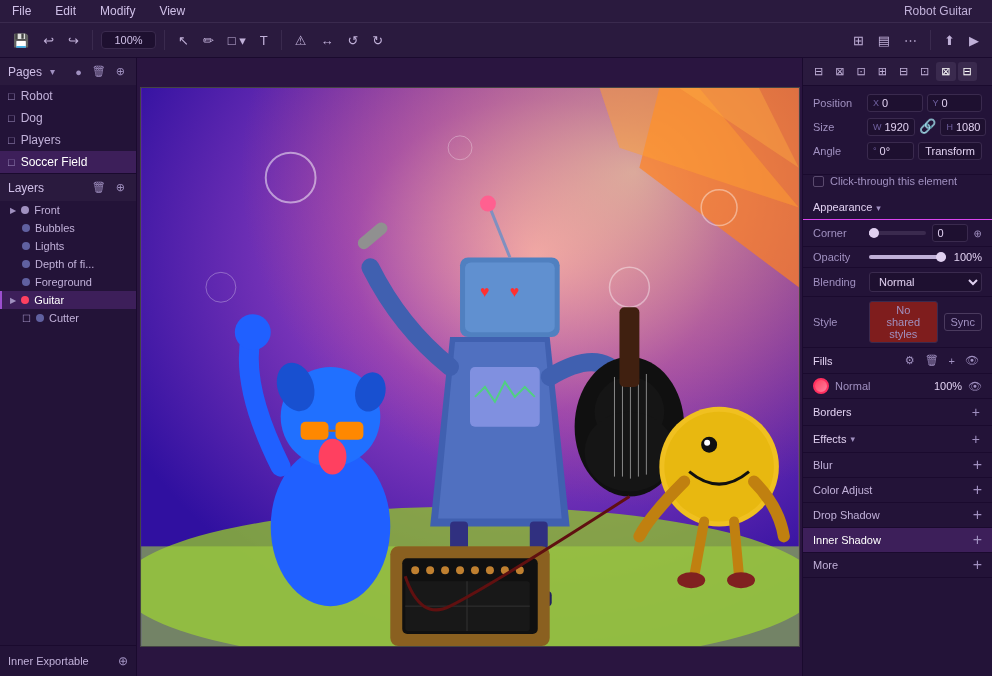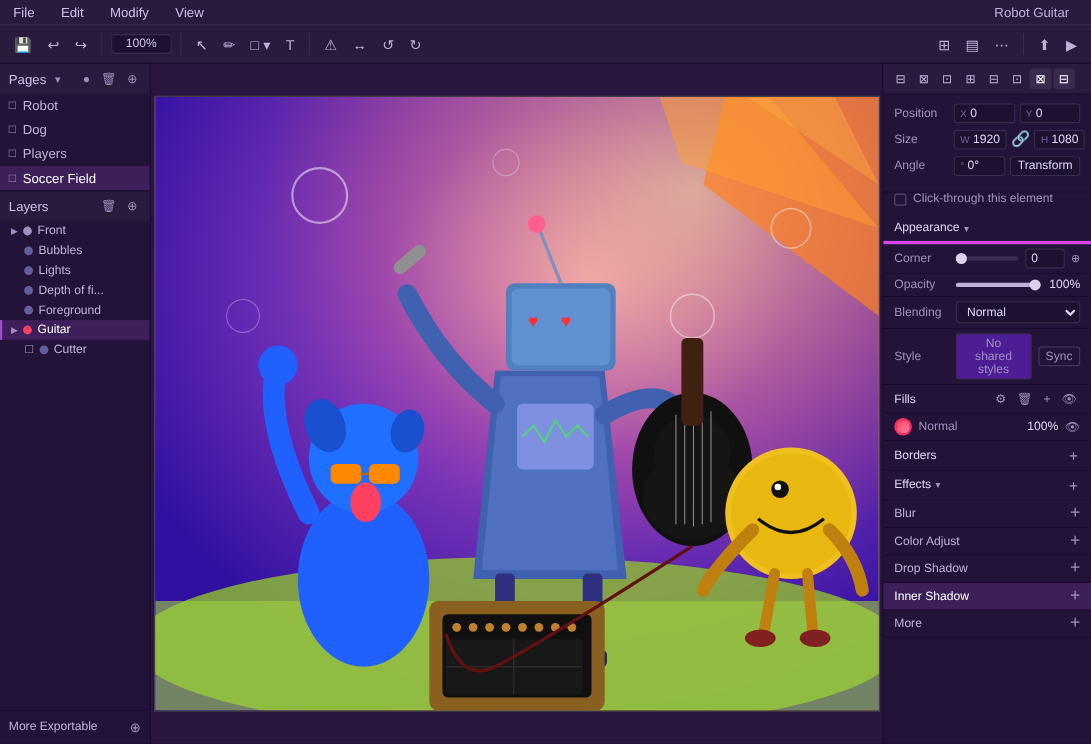--- a/index.html
+++ b/index.html
@@ -331,21 +331,21 @@
       font-size: 11px;
       color: #a090c0;
     }
 
     
     .panel-section-header {
       display: flex;
       align-items: flex-end;
       padding: 6px 10px;
       cursor: pointer;
-      border-bottom: 3px solid #d946ef;
+      border-bottom: 1px solid #d946ef;
     }
     .panel-section-title {
       font-size: 11px;
       color: #e0d0f0;
       font-weight: 500;
     }
     .panel-section-arrow {
       font-size: 9px;
       color: #a090c0;
       margin-left: 4px;
@@ -418,21 +418,21 @@
 
     
     .style-row {
       display: flex;
       align-items: center;
       padding: 4px 10px;
       gap: 6px;
       border-bottom: 1px solid #1a0a2e;
     }
     .style-btn {
-      background: #4c1d95;
+      background: #7f1d1d;
       border: 1px solid #3a2a4e;
       border-radius: 3px;
       padding: 2px 16px;
       font-size: 11px;
       color: #a090c0;
       cursor: pointer;
     }
     .sync-btn {
       background: transparent;
       border: 1px solid #4a3a5e;
@@ -645,21 +645,21 @@
         <span>Guitar</span>
       </div>
       <div class="layer-item layer-indent">
         <span style="font-size:10px;color:#a090c0">☐</span>
         <div class="layer-color-dot" style="background:#6060a0"></div>
         <span>Cutter</span>
       </div>
     </div>
 
     <div class="sidebar-footer">
-      <span>More Exportable</span>
+      <span>Inner Exportable</span>
       <span style="margin-left:auto;font-size:12px;color:#a090c0">⊕</span>
     </div>
   </div>
 
   <div class="canvas-area">
     <div class="canvas-frame">
       <div class="canvas-bg">
 
         <svg class="canvas-svg" viewBox="0 0 660 560" xmlns="http://www.w3.org/2000/svg">
 

